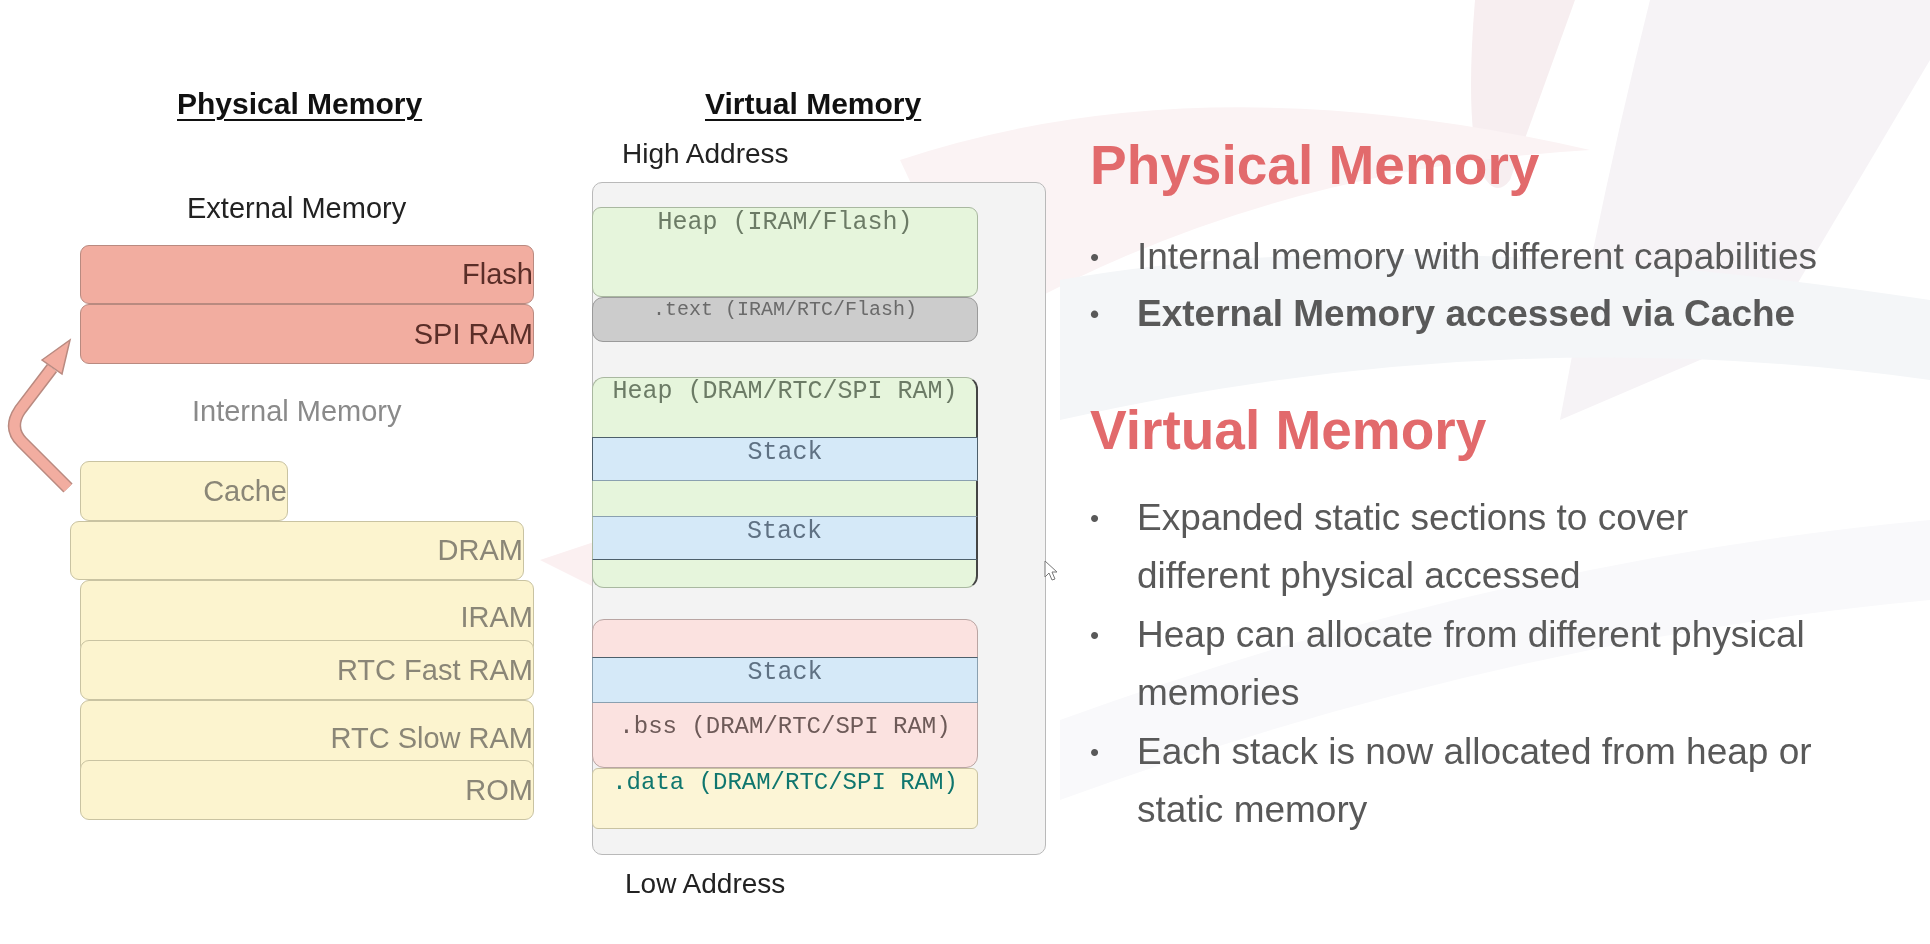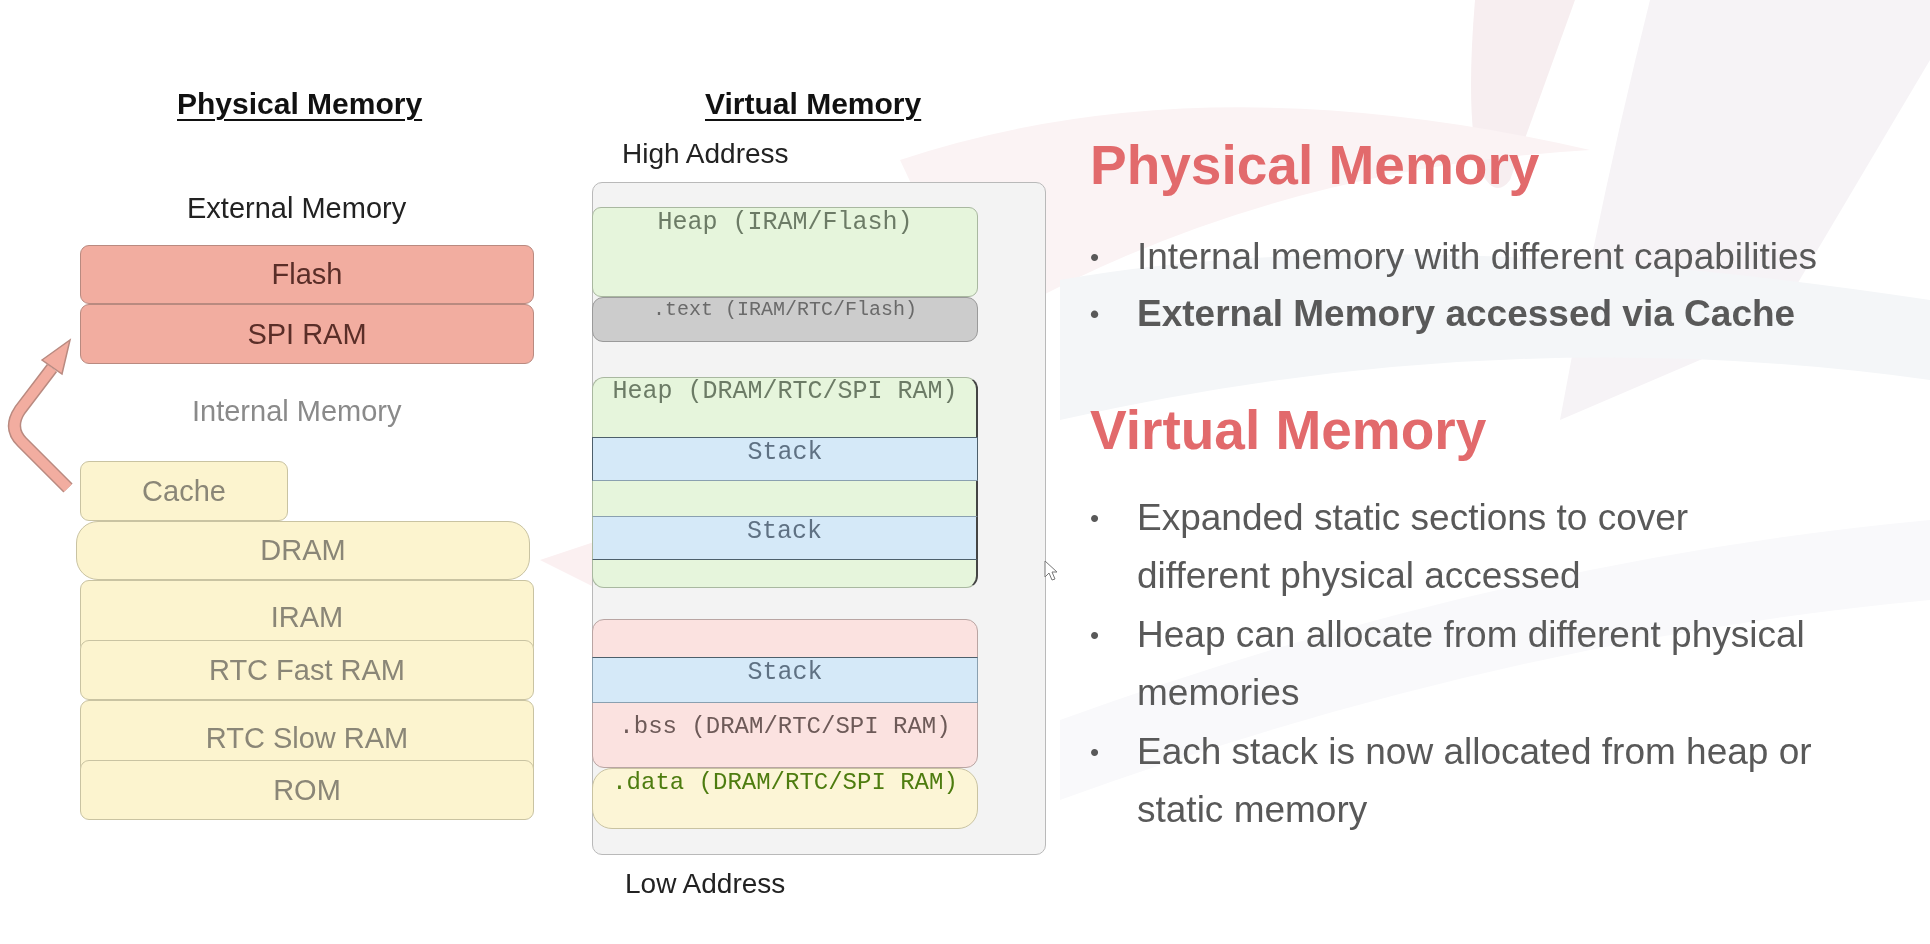--- a/index.html
+++ b/index.html
@@ -1,21 +1,21 @@
 <!DOCTYPE html>
 <html><head>
 <meta charset="utf-8">
 <style>
   html,body{margin:0;padding:0;}
   body{width:1930px;height:944px;position:relative;overflow:hidden;background:#ffffff;font-family:"Liberation Sans",sans-serif;}
   .bg{position:absolute;left:0;top:0;width:1930px;height:944px;}
   .abs{position:absolute;}
   .col-title{position:absolute;font-weight:bold;font-size:30px;color:#111;text-decoration:underline;text-underline-offset:5px;text-decoration-thickness:2px;white-space:nowrap;line-height:1;}
   .label{position:absolute;font-size:28px;white-space:nowrap;line-height:1;}
-  .pbox{position:absolute;box-sizing:border-box;border-radius:9px;display:flex;align-items:center;justify-content:center;font-size:29px;}
+  .pbox{position:absolute;box-sizing:border-box;border-radius:9px;display:flex;align-items:center;justify-content:flex-end;font-size:29px;}
   .ext{background:#f2ada0;border:1.5px solid #b98a80;color:#5a2e28;}
   .int{background:#fcf4cf;border:1.5px solid #c9c3a2;color:#8a8677;}
   .vcont{position:absolute;left:592px;top:182px;width:454px;height:673px;box-sizing:border-box;background:#f3f3f3;border:1.5px solid #b9b9b9;border-radius:10px;}
   .vbox{position:absolute;left:592px;width:386px;box-sizing:border-box;display:flex;justify-content:center;font-family:"Liberation Mono",monospace;white-space:nowrap;}
   .green{background:#e6f5dc;}
   .blue{background:#d5e9f8;border-top:1.5px solid #4d5f6b;border-bottom:1.5px solid #8aa0b0;color:#5f7183;}
   .pink{background:#fbe2e0;}
   .yellow{background:#fcf5d6;}
   .heading{position:absolute;left:1090px;font-weight:bold;font-size:55px;color:#e26a6c;white-space:nowrap;line-height:1;}
   .bullet{position:absolute;left:1090px;font-size:37px;color:#595959;line-height:58px;white-space:nowrap;}
@@ -48,21 +48,21 @@
   <path d="M68 158 L22 112 Q8 98 20 80 L52 38" fill="none" stroke="#b98a80" stroke-width="13" stroke-linecap="butt"></path>
   <path d="M68 158 L22 112 Q8 98 20 80 L52 38" fill="none" stroke="#f2ada0" stroke-width="10" stroke-linecap="butt"></path>
   <path d="M42 30 L70 10 L62 44 Z" fill="#f2ada0" stroke="#b98a80" stroke-width="1.5"></path>
 </svg>
 
 <div class="label" style="left:192px;top:397px;font-size:29px;color:#8a8a8a;">Internal Memory</div>
 
 <div class="pbox int" style="left:80px;top:461px;width:208px;height:60px;">
   <span>Cache</span>
 </div>
-<div class="pbox int" style="left:76px;top:521px;width:454px;height:59px;border-radius:22px;">
+<div class="pbox int" style="left:70px;top:521px;width:454px;height:59px;">
   <span>DRAM</span>
 </div>
 <div class="pbox int" style="left:80px;top:580px;width:454px;height:74px;">
   <span>IRAM</span>
 </div>
 <div class="pbox int" style="left:80px;top:640px;width:454px;height:60px;">
   <span>RTC Fast RAM</span>
 </div>
 <div class="pbox int" style="left:80px;top:700px;width:454px;height:76px;">
   <span>RTC Slow RAM</span>
@@ -94,21 +94,21 @@
   <span>Stack</span>
 </div>
 
 <div class="vbox pink" style="top:619px;height:149px;border:1.5px solid #b9a5a3;border-radius:12px;"></div>
 <div class="vbox blue" style="top:657px;height:46px;font-size:25px;border-left:1.5px solid #8aa0b0;border-right:1.5px solid #8aa0b0;">
   <span>Stack</span>
 </div>
 <div class="vbox" style="top:703px;height:65px;padding-top:10px;font-size:24px;color:#6d5a58;">
   <span>.bss (DRAM/RTC/SPI RAM)</span>
 </div>
-<div class="vbox yellow" style="top:768px;height:61px;border:1.5px solid #c9c3a2;border-radius:20px;font-size:24px;color:#4d7c0f;">
+<div class="vbox yellow" style="top:768px;height:61px;border:1.5px solid #c9c3a2;border-radius:6px;font-size:24px;color:#0f766e;">
   <span>.data (DRAM/RTC/SPI RAM)</span>
 </div>
 
 <div class="label" style="left:625px;top:870px;color:#222;">Low Address</div>
 
 <svg class="abs" style="left:1044px;top:560px;" width="16" height="22" viewBox="0 0 16 22">
   <path d="M1 1 L1 17 L5 13 L8 20 L11 19 L8 12 L13 12 Z" fill="#ffffff" stroke="#777" stroke-width="1"></path>
 </svg>
 
 <div class="heading" style="top:138px;">Physical Memory</div>

